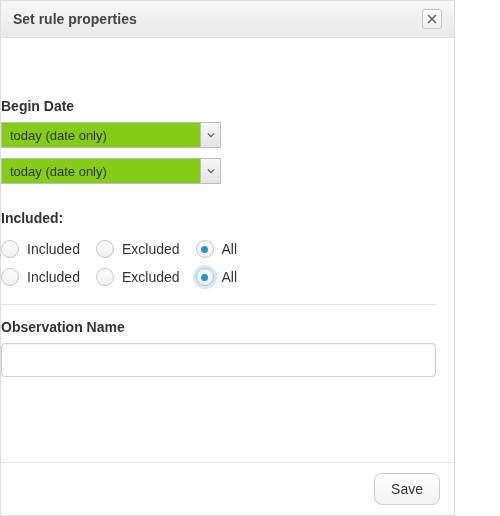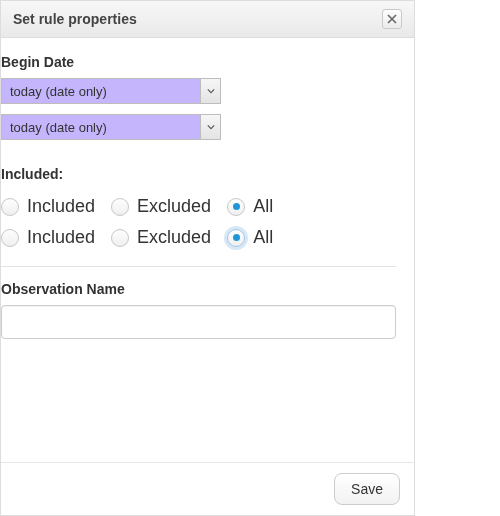--- a/index.html
+++ b/index.html
@@ -4,27 +4,28 @@
 <style>
   * { box-sizing: border-box; }
   body {
     margin: 0;
     font-family: Arial, "Helvetica Neue", Helvetica, sans-serif;
     font-size: 13px;
     color: #333;
     background: #fff;
   }
   .dialog {
-    width: 415px;
+    width: 455px;
     height: 516px;
     border: 1px solid #ddd;
     background: #fff;
     display: flex;
     flex-direction: column;
     position: relative;
+    gap: 44px;
   }
   .dialog-header {
     background: linear-gradient(to bottom, #f7f7f7, #e9e9e9);
     border-bottom: 1px solid #ddd;
     padding: 8px 12px;
     display: flex;
     align-items: center;
     justify-content: space-between;
   }
   .dialog-title {
@@ -59,21 +60,21 @@
     margin-bottom: 8px;
   }
   .field-label.section {
     margin-top: 16px;
     margin-bottom: 14px;
   }
   .select-wrap {
     display: inline-flex;
     align-items: stretch;
     border: 1px solid #bdbdbd;
-    background: #c4b5fd;
+    background: #84cc16;
     margin-bottom: 10px;
     width: 220px;
     height: 26px;
   }
   .select-wrap .select-text {
     flex: 1;
     padding: 3px 8px;
     display: flex;
     align-items: center;
     color: #333;
@@ -113,21 +114,21 @@
   .radio-circle.focused {
     box-shadow: 0 0 0 3px rgba(90,160,220,0.25);
     border-color: #9bc3e6;
   }
   .radio-dot {
     width: 7px;
     height: 7px;
     border-radius: 50%;
     background: #2196d6;
   }
-  .radio-label { font-size: 18px; color: #333; }
+  .radio-label { font-size: 14px; color: #333; }
   .hr {
     border: none;
     border-top: 1px solid #e3e3e3;
     margin: 18px 0 14px 0;
   }
   .text-input {
     width: 100%;
     height: 34px;
     border: 1px solid #ccc;
     border-radius: 4px;

